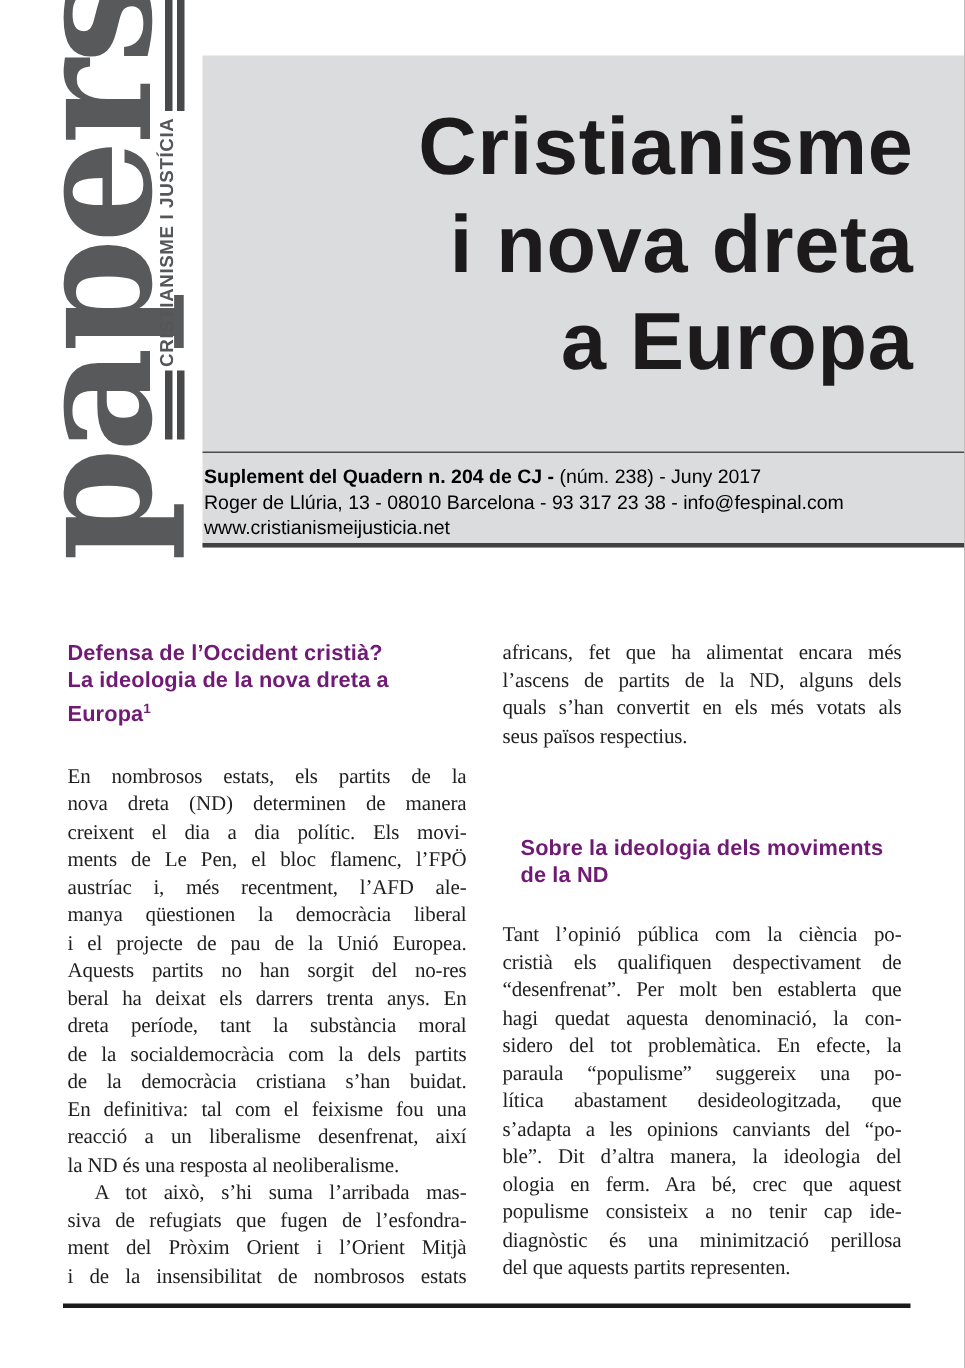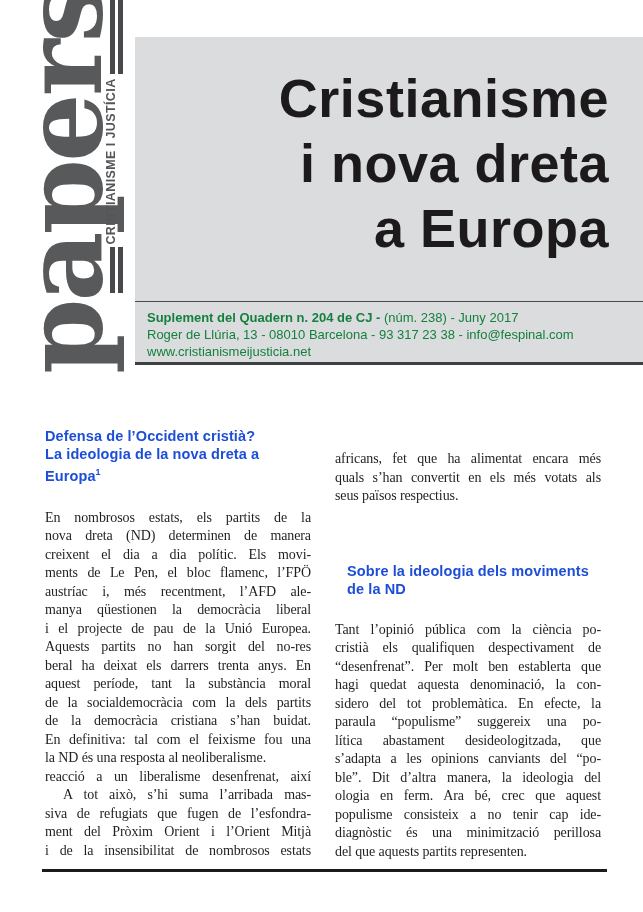--- a/index.html
+++ b/index.html
@@ -33,35 +33,35 @@
     position:absolute;left:135px;top:37px;width:508px;height:328px;
     background:#dbdcde;border-bottom:3px solid #3f4041;box-sizing:border-box;
   }
   .title-area{height:265px;border-bottom:1px solid #4a4b4d;box-sizing:border-box;}
   .title-text{
     padding-top:29px;padding-right:34px;text-align:right;
     font-weight:bold;font-size:54px;line-height:65px;letter-spacing:0.5px;
     color:#1c1a1b;
   }
   .pub-info{
-    padding:7px 0 0 12px;font-size:13px;line-height:17px;color:#15803d;
+    padding:7px 0 0 1px;font-size:13px;line-height:17px;color:#000000;
   }
   .pub-info .b{font-weight:bold;}
   
   .col{position:absolute;top:427px;width:266px;}
   .col.left{left:45px;}
   .col.right{left:335px;}
   .col-heading{
-    font-weight:bold;font-size:14.5px;line-height:18px;color:#1d4ed8;
+    font-weight:bold;font-size:14.5px;line-height:18px;color:#701a75;
     letter-spacing:0.1px;
   }
   .col-heading sup{font-size:9px;}
   .body-lines{
     font-family:"Liberation Serif",serif;font-size:14px;line-height:18.5px;
-    letter-spacing:-0.1px;color:#211e1f;margin-top:23px;
+    letter-spacing:-0.1px;color:#211e1f;
   }
   .ln{text-align:justify;text-align-last:justify;height:18.5px;overflow:hidden;}
   .ln.end{text-align-last:left;}
   .ln.indent{padding-left:18px;}
   .left .col-heading{margin-bottom:24px;}
   .right .intro{margin-bottom:56px;}
   .right .col-heading{margin-bottom:22px;margin-left:12px;}
   
   .footer-rule{position:absolute;left:42px;top:869px;width:565px;height:3px;background:#1b1b1d;}
 </style>
@@ -104,36 +104,37 @@
     <div class="body-lines">
         <div class="ln">En nombrosos estats, els partits de la</div>
         <div class="ln">nova dreta (ND) determinen de manera</div>
         <div class="ln">creixent el dia a dia polític. Els movi-</div>
         <div class="ln">ments de Le Pen, el bloc flamenc, l’FPÖ</div>
         <div class="ln">austríac i, més recentment, l’AFD ale-</div>
         <div class="ln">manya qüestionen la democràcia liberal</div>
         <div class="ln">i el projecte de pau de la Unió Europea.</div>
         <div class="ln">Aquests partits no han sorgit del no-res</div>
         <div class="ln">beral ha deixat els darrers trenta anys. En</div>
-        <div class="ln">aquest període, tant la substància moral</div>
+        <div class="ln">dreta període, tant la substància moral</div>
         <div class="ln">de la socialdemocràcia com la dels partits</div>
         <div class="ln">de la democràcia cristiana s’han buidat.</div>
         <div class="ln">En definitiva: tal com el feixisme fou una</div>
+        <div class="ln">reacció a un liberalisme desenfrenat, així</div>
         <div class="ln end">la ND és una resposta al neoliberalisme.</div>
-        <div class="ln">reacció a un liberalisme desenfrenat, així</div>
         <div class="ln indent">A tot això, s’hi suma l’arribada mas-</div>
         <div class="ln">siva de refugiats que fugen de l’esfondra-</div>
         <div class="ln">ment del Pròxim Orient i l’Orient Mitjà</div>
         <div class="ln">i de la insensibilitat de nombrosos estats</div>
       </div>
   </div>
 
   <div class="col right">
     <div class="body-lines intro">
         <div class="ln">africans, fet que ha alimentat encara més</div>
+        <div class="ln">l’ascens de partits de la ND, alguns dels</div>
         <div class="ln">quals s’han convertit en els més votats als</div>
         <div class="ln end">seus països respectius.</div>
       </div>
     <div class="col-heading">
       <div>Sobre la ideologia dels moviments</div>
       <div>de la ND</div>
     </div>
     <div class="body-lines">
         <div class="ln">Tant l’opinió pública com la ciència po-</div>
         <div class="ln">cristià els qualifiquen despectivament de</div>

